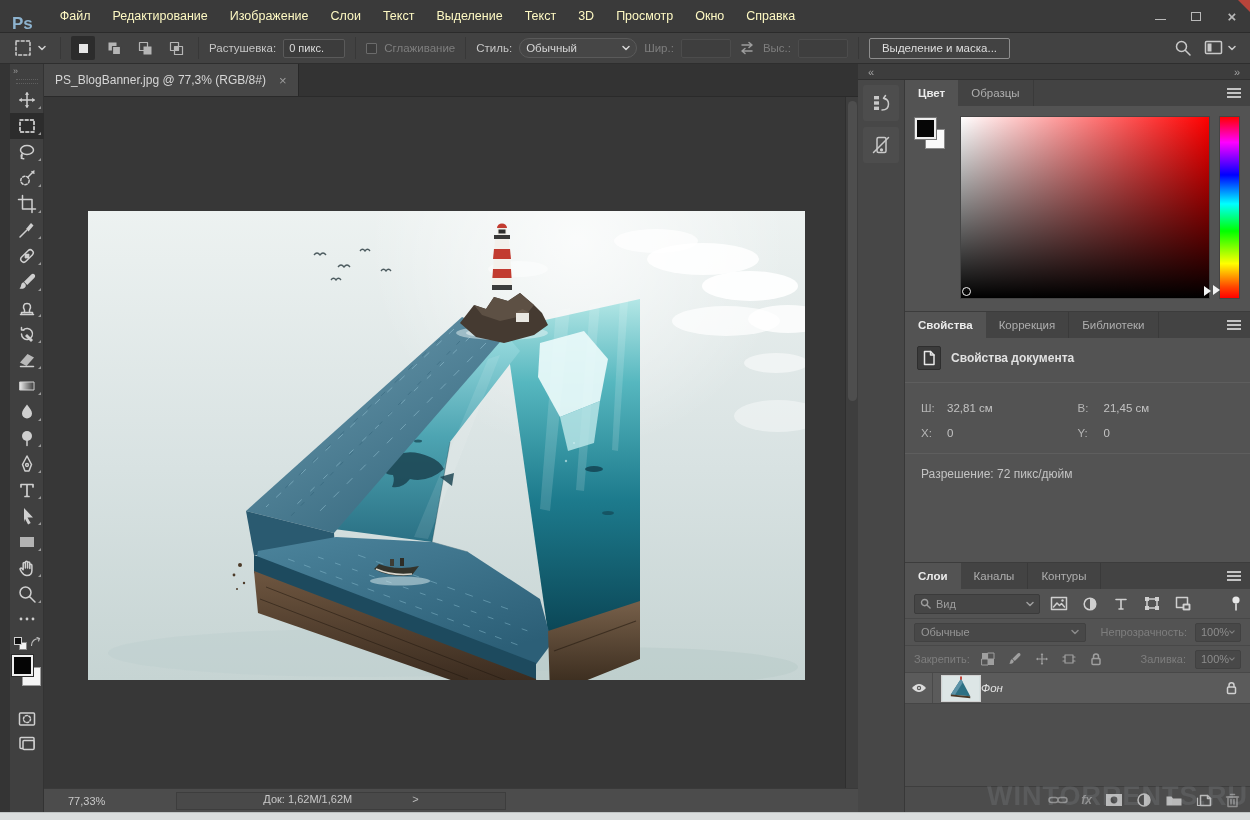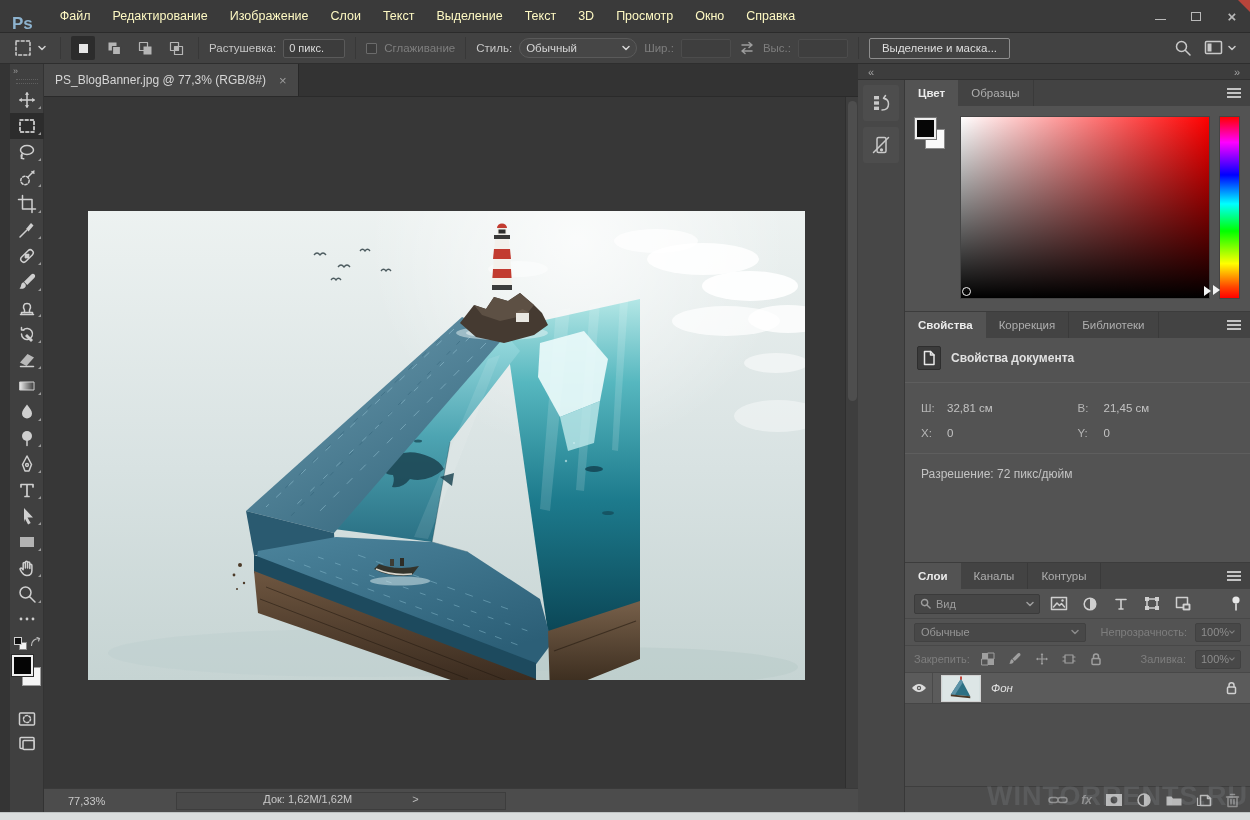--- a/index.html
+++ b/index.html
@@ -122,21 +122,21 @@
   .blend-row { height: 27px; gap: 8px; font-size: 11px; }
   .blend-select { width: 172px; height: 19px; background: #484848; border: 1px solid #414141; border-radius: 2px; color: #979797; display: flex; align-items: center; justify-content: space-between; padding: 0 6px; }
   .pct-box { width: 46px; height: 19px; background: #484848; border: 1px solid #414141; border-radius: 2px; color: #8d8d8d; display: flex; align-items: center; justify-content: space-between; padding: 0 5px; }
   .lock-row { height: 27px; gap: 9px; font-size: 11px; }
   .lockbtn { width: 18px; height: 18px; display: flex; align-items: center; justify-content: center; color: #9f9f9f; }
   .ml-auto { margin-left: auto; }
   .layers-list { flex: 1; background: #4e4e4e; min-height: 0; overflow: hidden; }
   .layer-row { height: 31px; background: #5b5b5b; border-bottom: 1px solid #454545; display: flex; align-items: center; }
   .eye-cell { width: 28px; height: 100%; border-right: 1px solid #4a4a4a; display: flex; align-items: center; justify-content: center; color: #dcdcdc; }
   .thumb { width: 40px; height: 27px; border: 1px solid #d2d2d2; margin-left: 8px; background: #cfdcdc; }
-  .layer-name { font-style: italic; font-size: 11.5px; color: #e0e0e0; margin-left: 10px; }
+  .layer-name { font-style: italic; font-size: 11.5px; color: #e0e0e0; }
   .layer-lock { margin-left: auto; margin-right: 12px; color: #d0d0d0; }
   .lp-bottom { height: 26px; background: #4c4c4c; border-top: 1px solid #3e3e3e; display: flex; align-items: center; justify-content: flex-end; gap: 13px; padding-right: 10px; color: #9e9e9e; flex-shrink: 0; }
   .lp-bottom .ico { color: #b9b9b9; }
   .watermark { position: absolute; right: 2px; bottom: 0; font-size: 27px; font-weight: bold; letter-spacing: 1px; color: rgba(215,225,232,0.10); pointer-events: none; z-index: 5; }
 
   .bottom-edge { height: 8px; background: #dadddd; border-top: 1px solid #bfc3c3; }
 </style>
 </head>
 <body>
 

